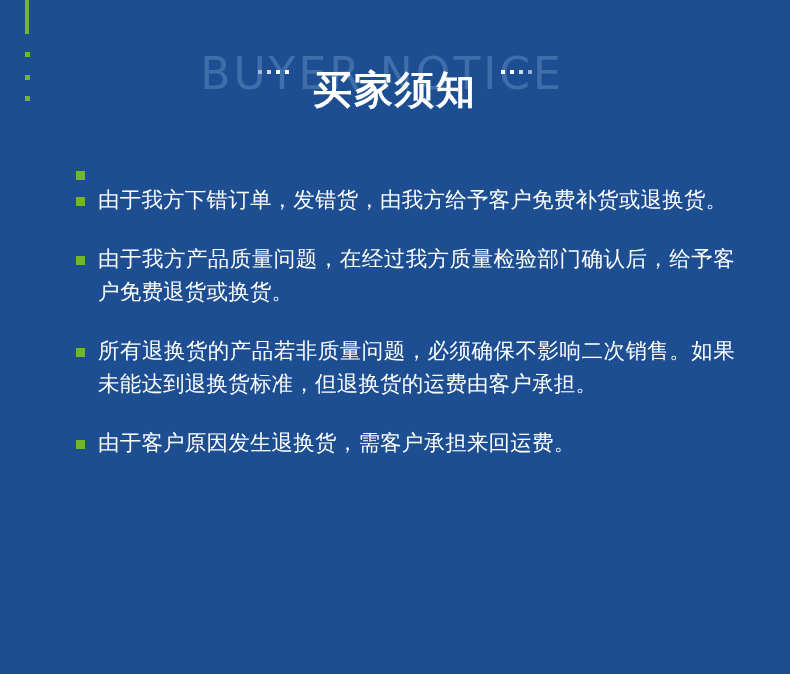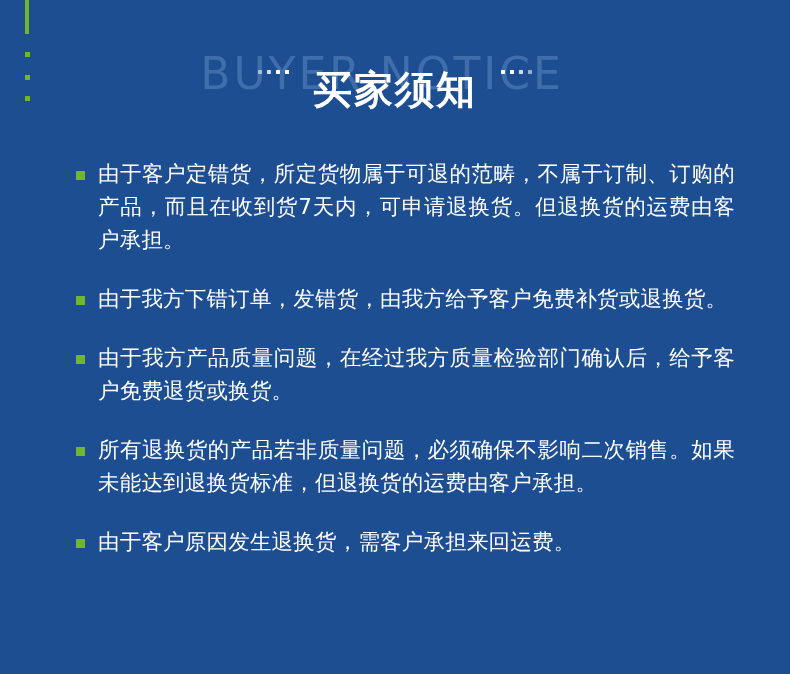--- a/index.html
+++ b/index.html
@@ -164,21 +164,20 @@
         <span class="dot"></span>
         <span class="dot"></span>
       </div>
     </div>
   </div>
 
   <div class="notice-list">
 
     <div class="notice-item">
       <span class="bullet"></span>
-      <div class="text">由于客户定错货，所定货物属于可退的范畴，不属于订制、订购的产品，而且在收到货7天内，可申请退换货。但退换货的运费由客户承担。</div>
     </div>
 
 
     <div class="notice-item">
       <span class="bullet"></span>
       <div class="text">由于我方下错订单，发错货，由我方给予客户免费补货或退换货。</div>
     </div>
 
     <div class="notice-item">
       <span class="bullet"></span>

